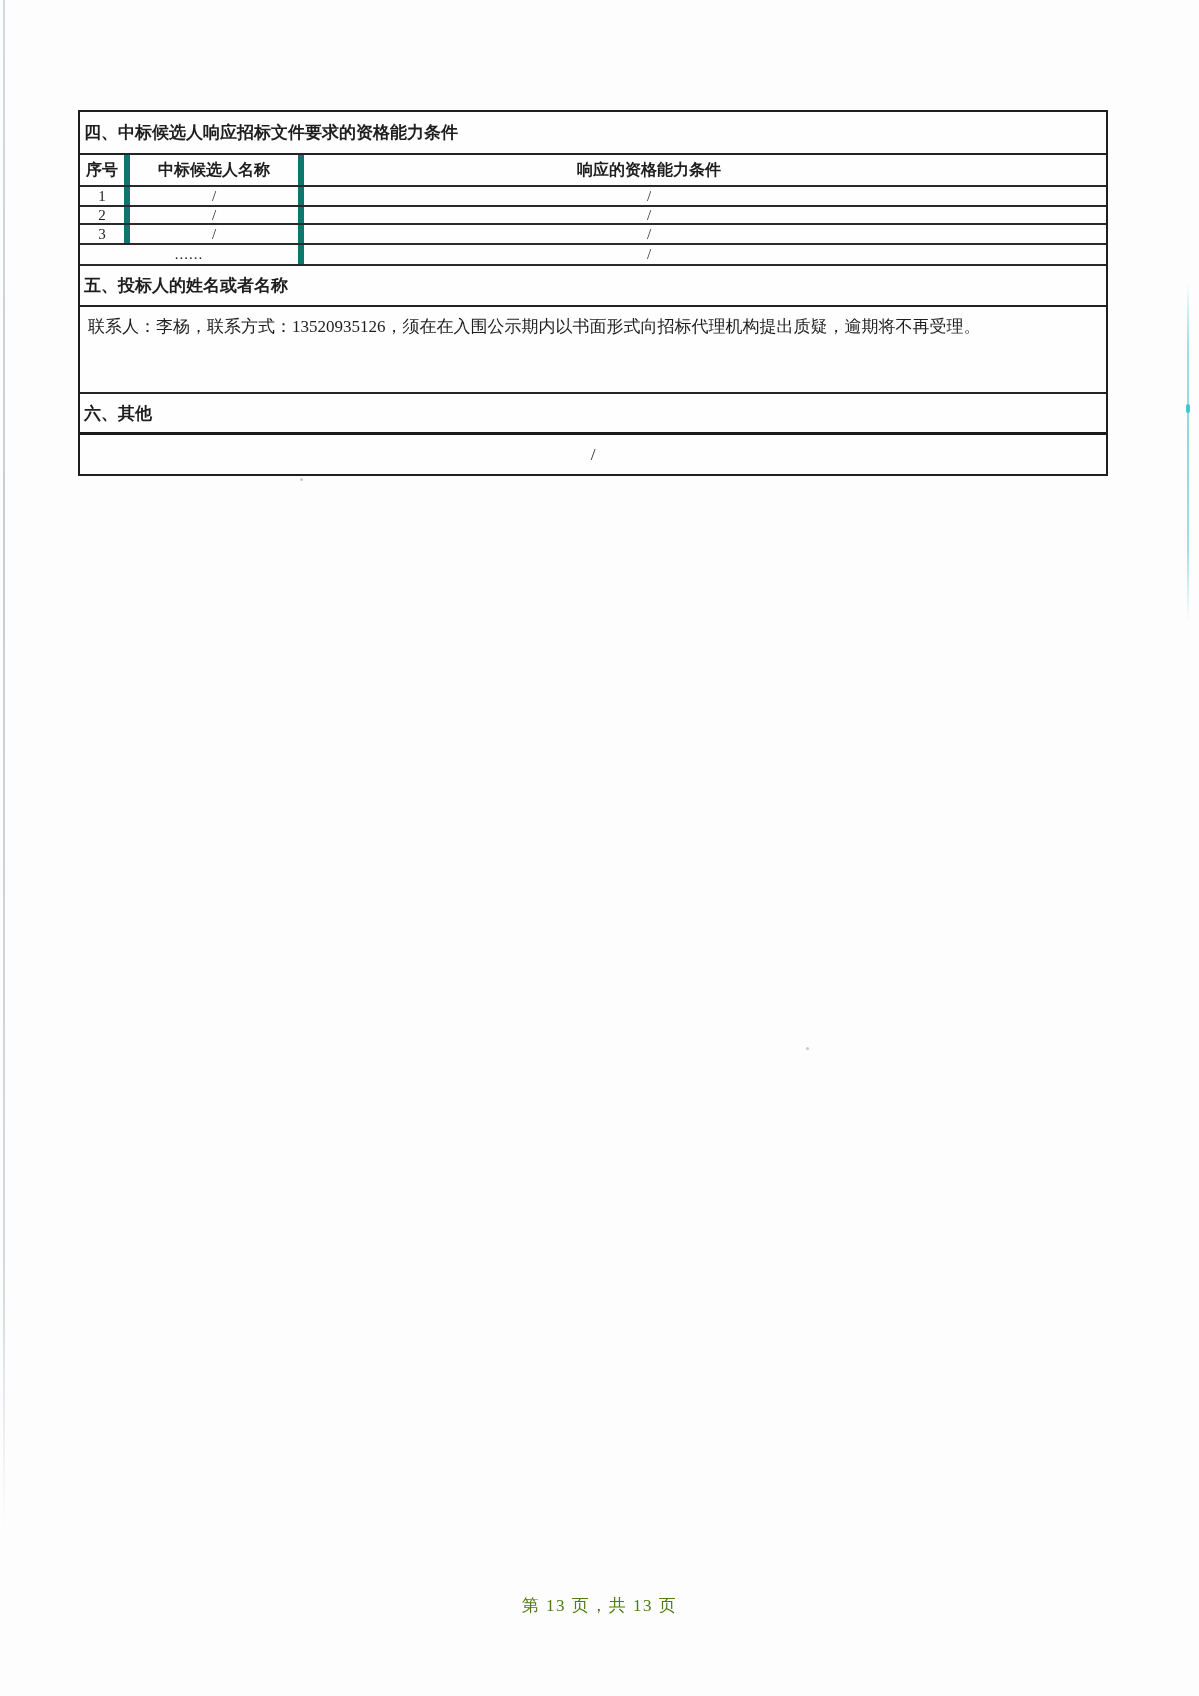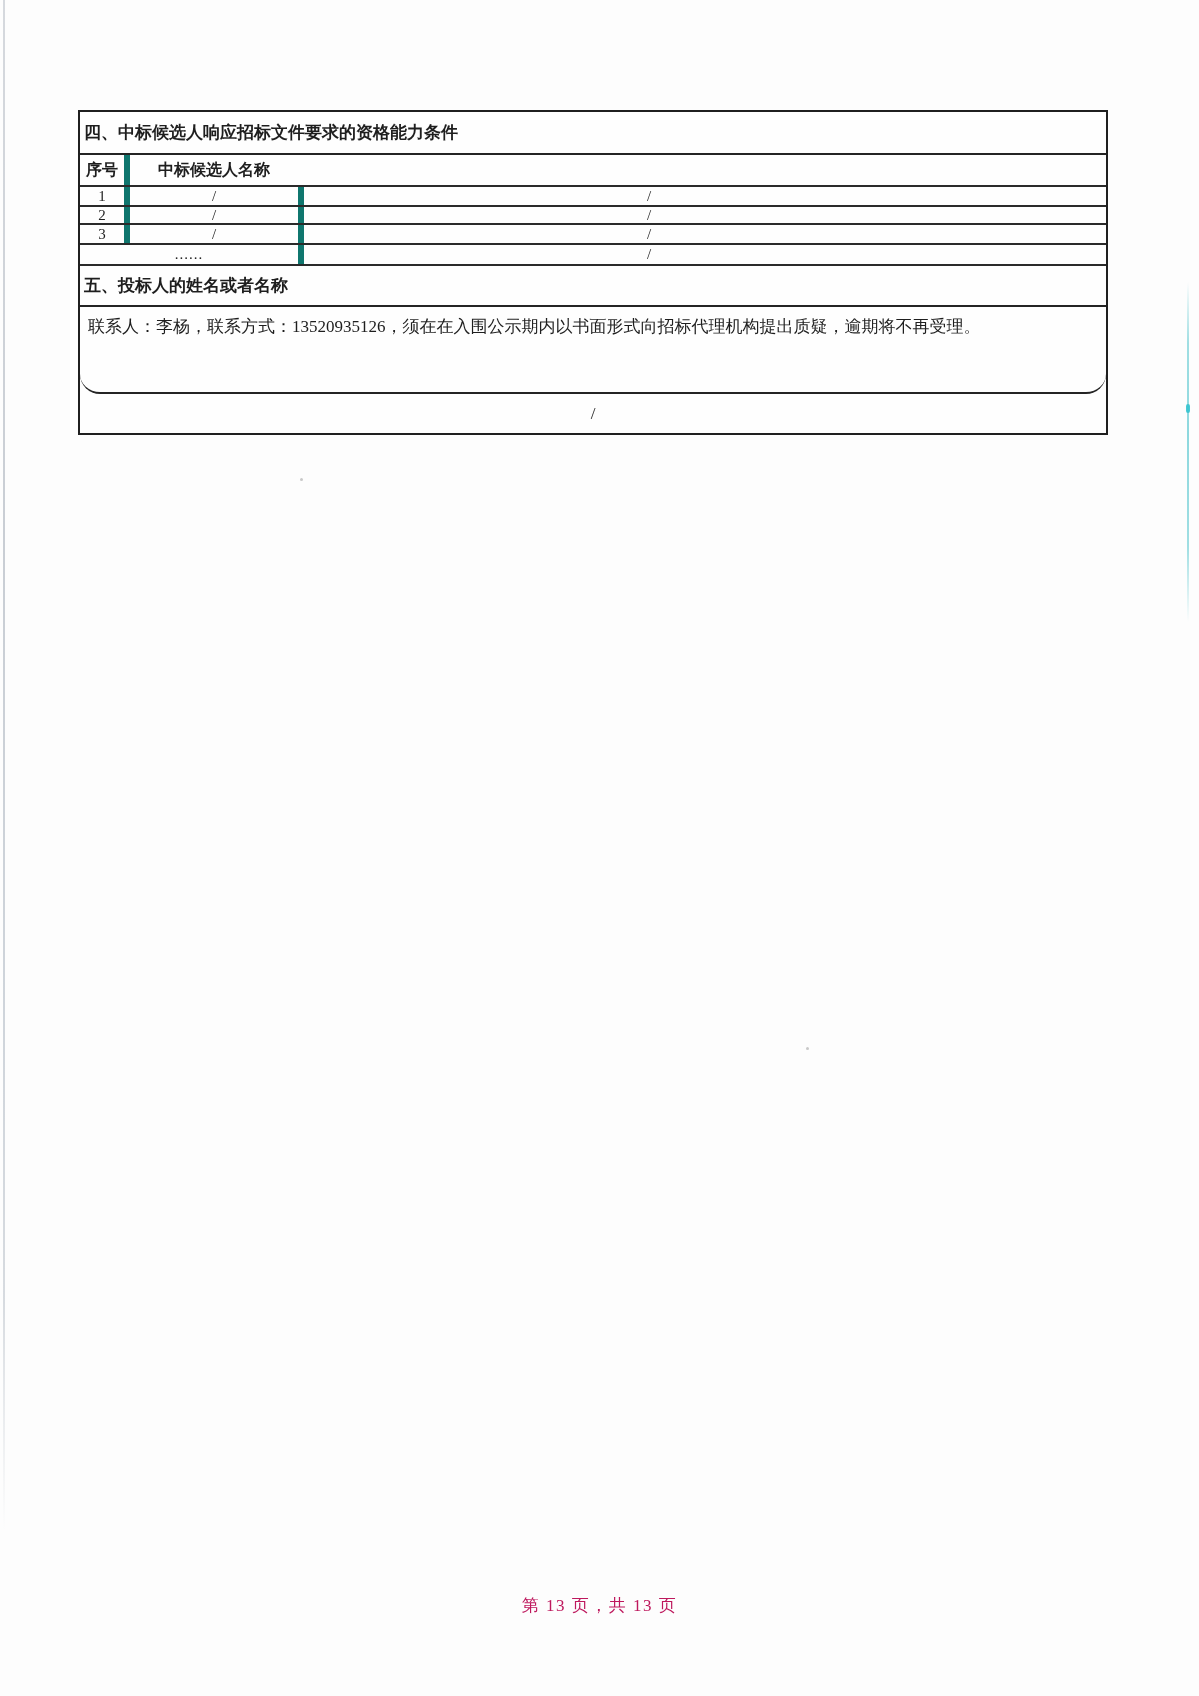--- a/index.html
+++ b/index.html
@@ -46,35 +46,34 @@
   .grid-row .c3 { padding-right:112px; } 
   .num, .slash { font-size:15px; }
   .dots { font-size:15px; letter-spacing:1px; }
 
   .para-cell {
     height:87px;
     border-bottom:2px solid #242424;
     padding:7px 9px 0 8px;
     font-size:17px; line-height:25px;
     text-align:justify;
-    border-radius:20px;
   }
   .para-cell .pline { white-space:normal; }
 
   .slash-cell {
     height:39px;
     display:flex; align-items:center; justify-content:center;
     font-size:17px;
   }
 
   
   .footer {
     position:absolute; left:0; top:1594px; width:100%;
     text-align:center; font-size:17px; letter-spacing:1.5px;
-    color:#be185d;
+    color:#4d7c0f;
   }
 
   
   .edge-left {
     position:absolute; left:3px; top:0; width:2px; height:1530px;
     background:linear-gradient(#ccd0d6 0%, #bcc2ca 35%, #c3cad2 65%, #cdd2d8 85%, rgba(205,210,216,0) 100%);
     opacity:.8;
   }
   .edge-right {
     position:absolute; left:1187px; top:282px; width:2px; height:340px;
@@ -94,20 +93,21 @@
 
 <div class="page">
 
   <div class="doc-table">
 
     <div class="sec-title t4">四、中标候选人响应招标文件要求的资格能力条件</div>
 
     <div class="grid-row hdr">
       <div>序号</div>
       <div>中标候选人名称</div>
+      <div class="c3">响应的资格能力条件</div>
     </div>
 
     <div class="grid-row rw1">
       <div class="num">1</div>
       <div class="slash">/</div>
       <div class="slash c3">/</div>
     </div>
 
     <div class="grid-row rw2">
       <div class="num">2</div>
@@ -125,20 +125,21 @@
       <div class="dots">......</div>
       <div class="slash c3">/</div>
     </div>
 
     <div class="sec-title t5">五、投标人的姓名或者名称</div>
 
     <div class="para-cell">
       <div class="pline">联系人：李杨，联系方式：13520935126，须在在入围公示期内以书面形式向招标代理机构提出质疑，逾期将不再受理。</div>
     </div>
 
+    <div class="sec-title t6">六、其他</div>
 
     <div class="slash-cell">/</div>
 
   </div>
 
   <div class="footer">第 13 页，共 13 页</div>
 
   <div class="edge-left"></div>
   <div class="edge-right"></div>
   <div class="edge-right-dot"></div>

